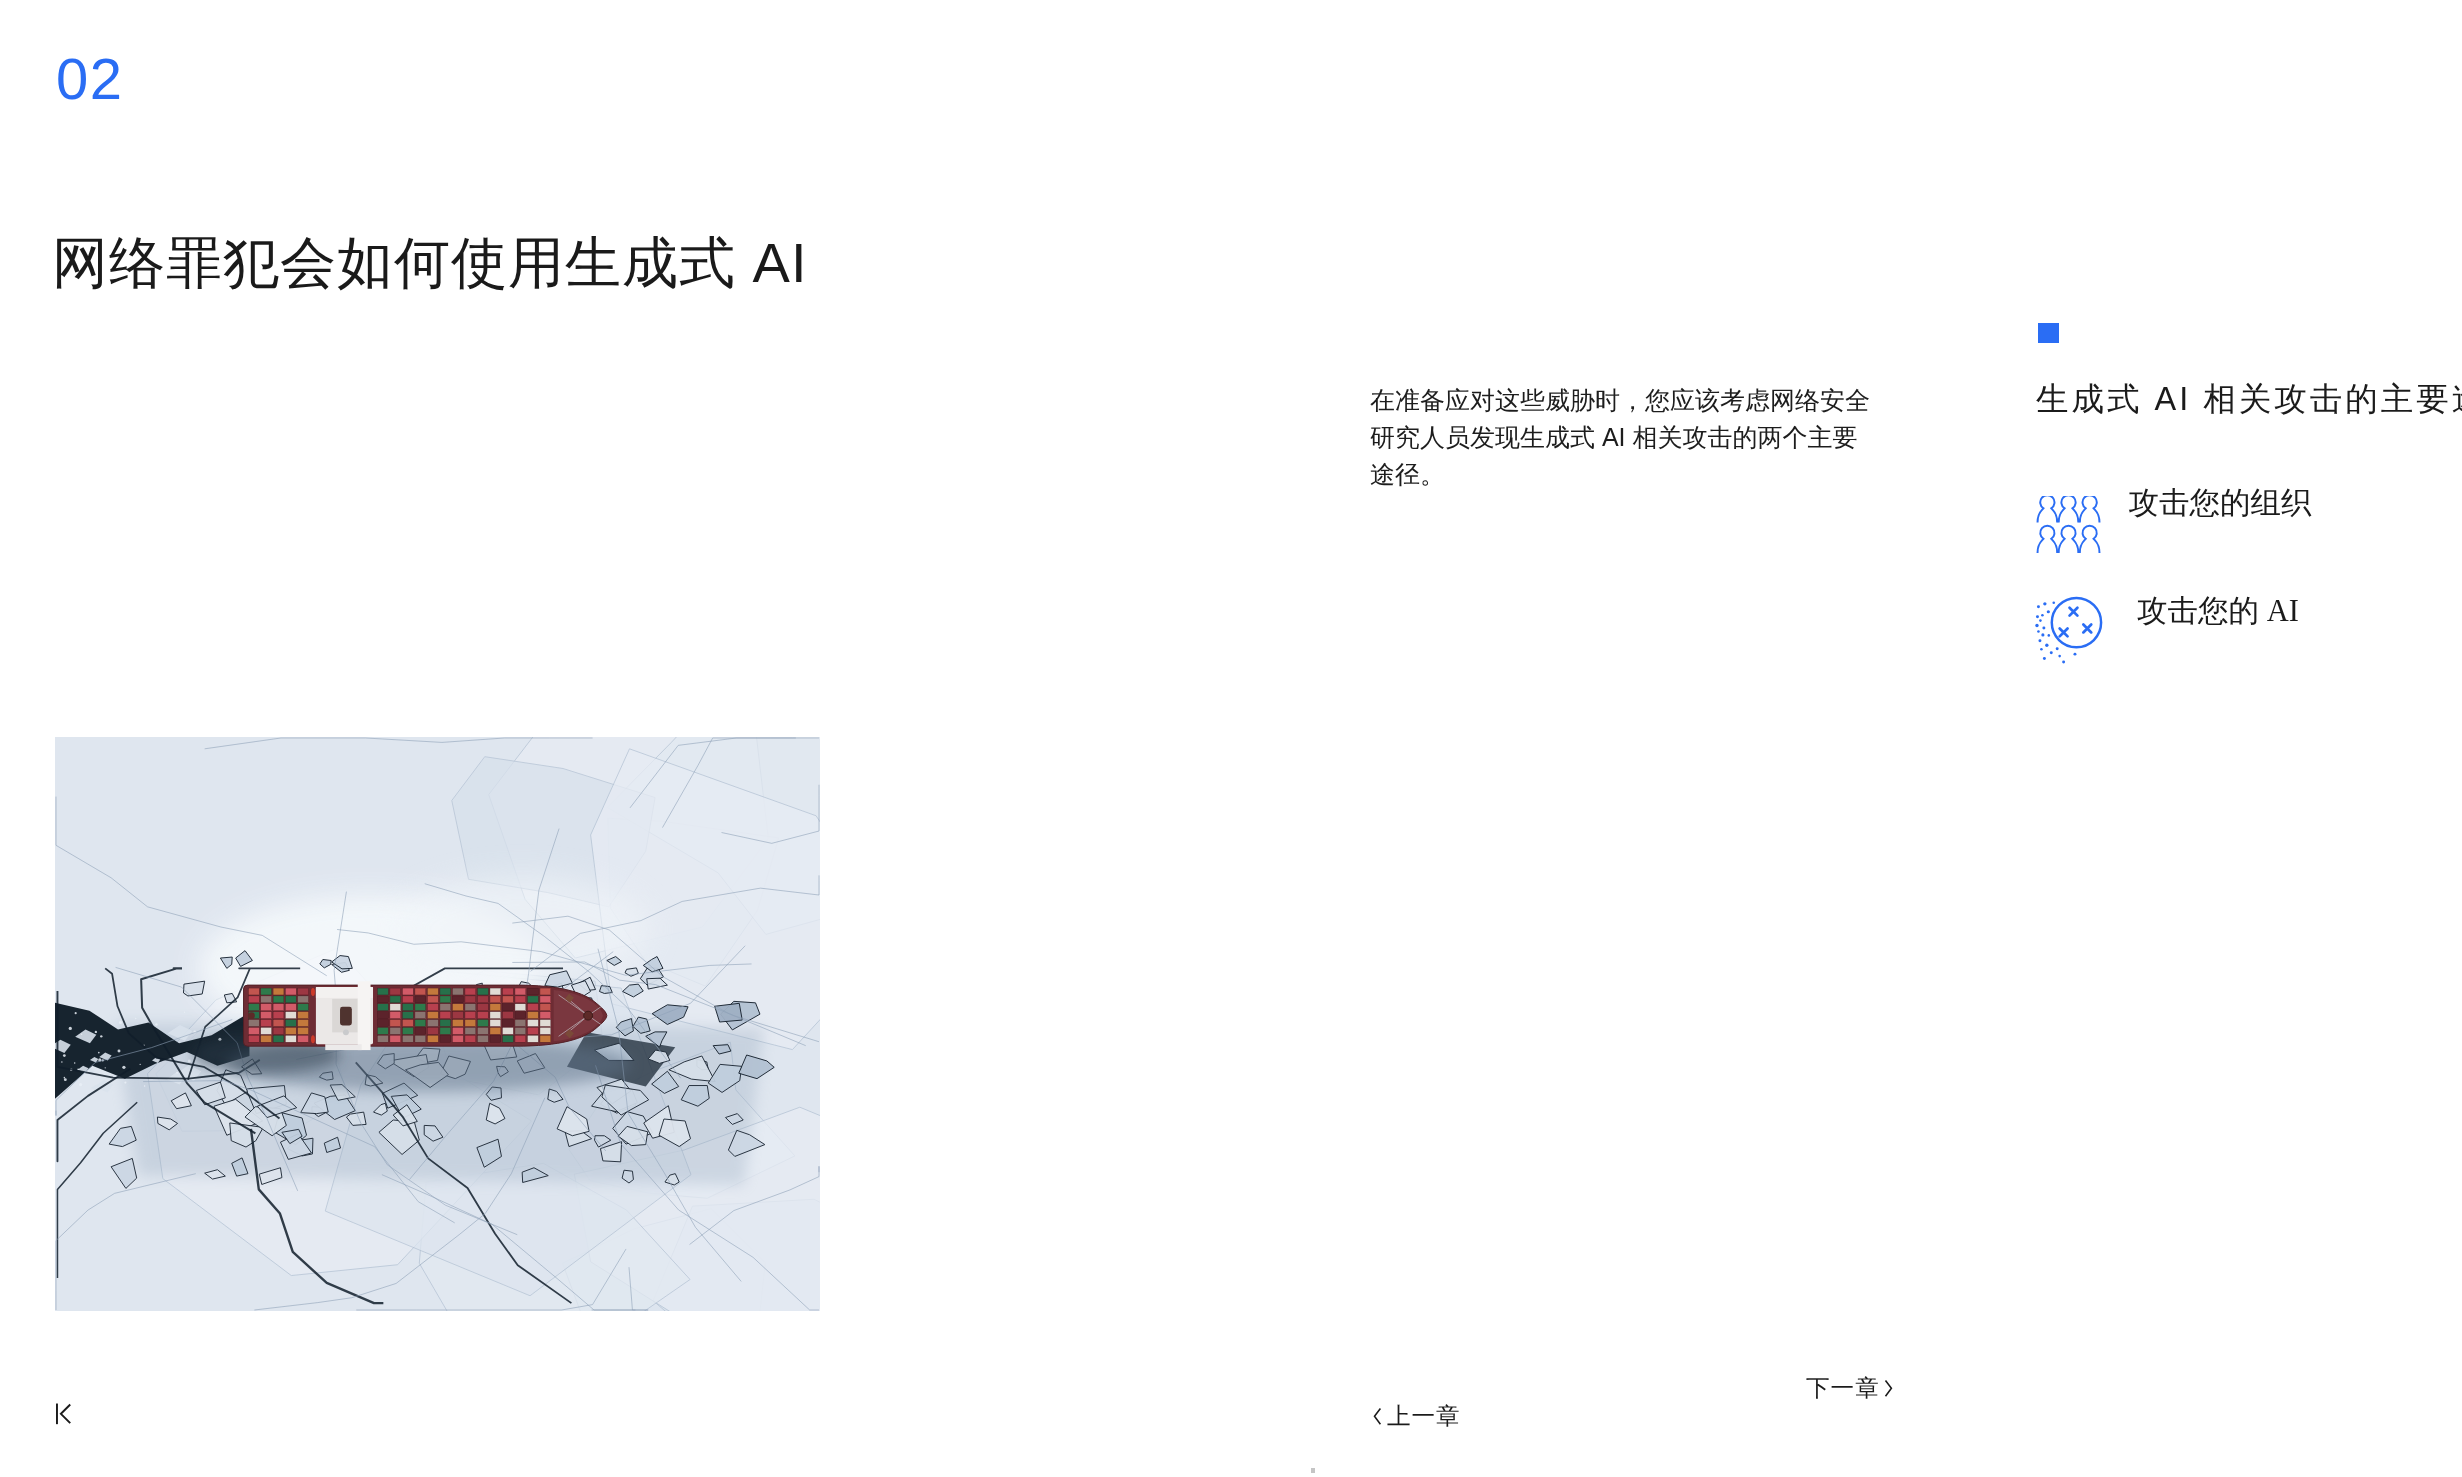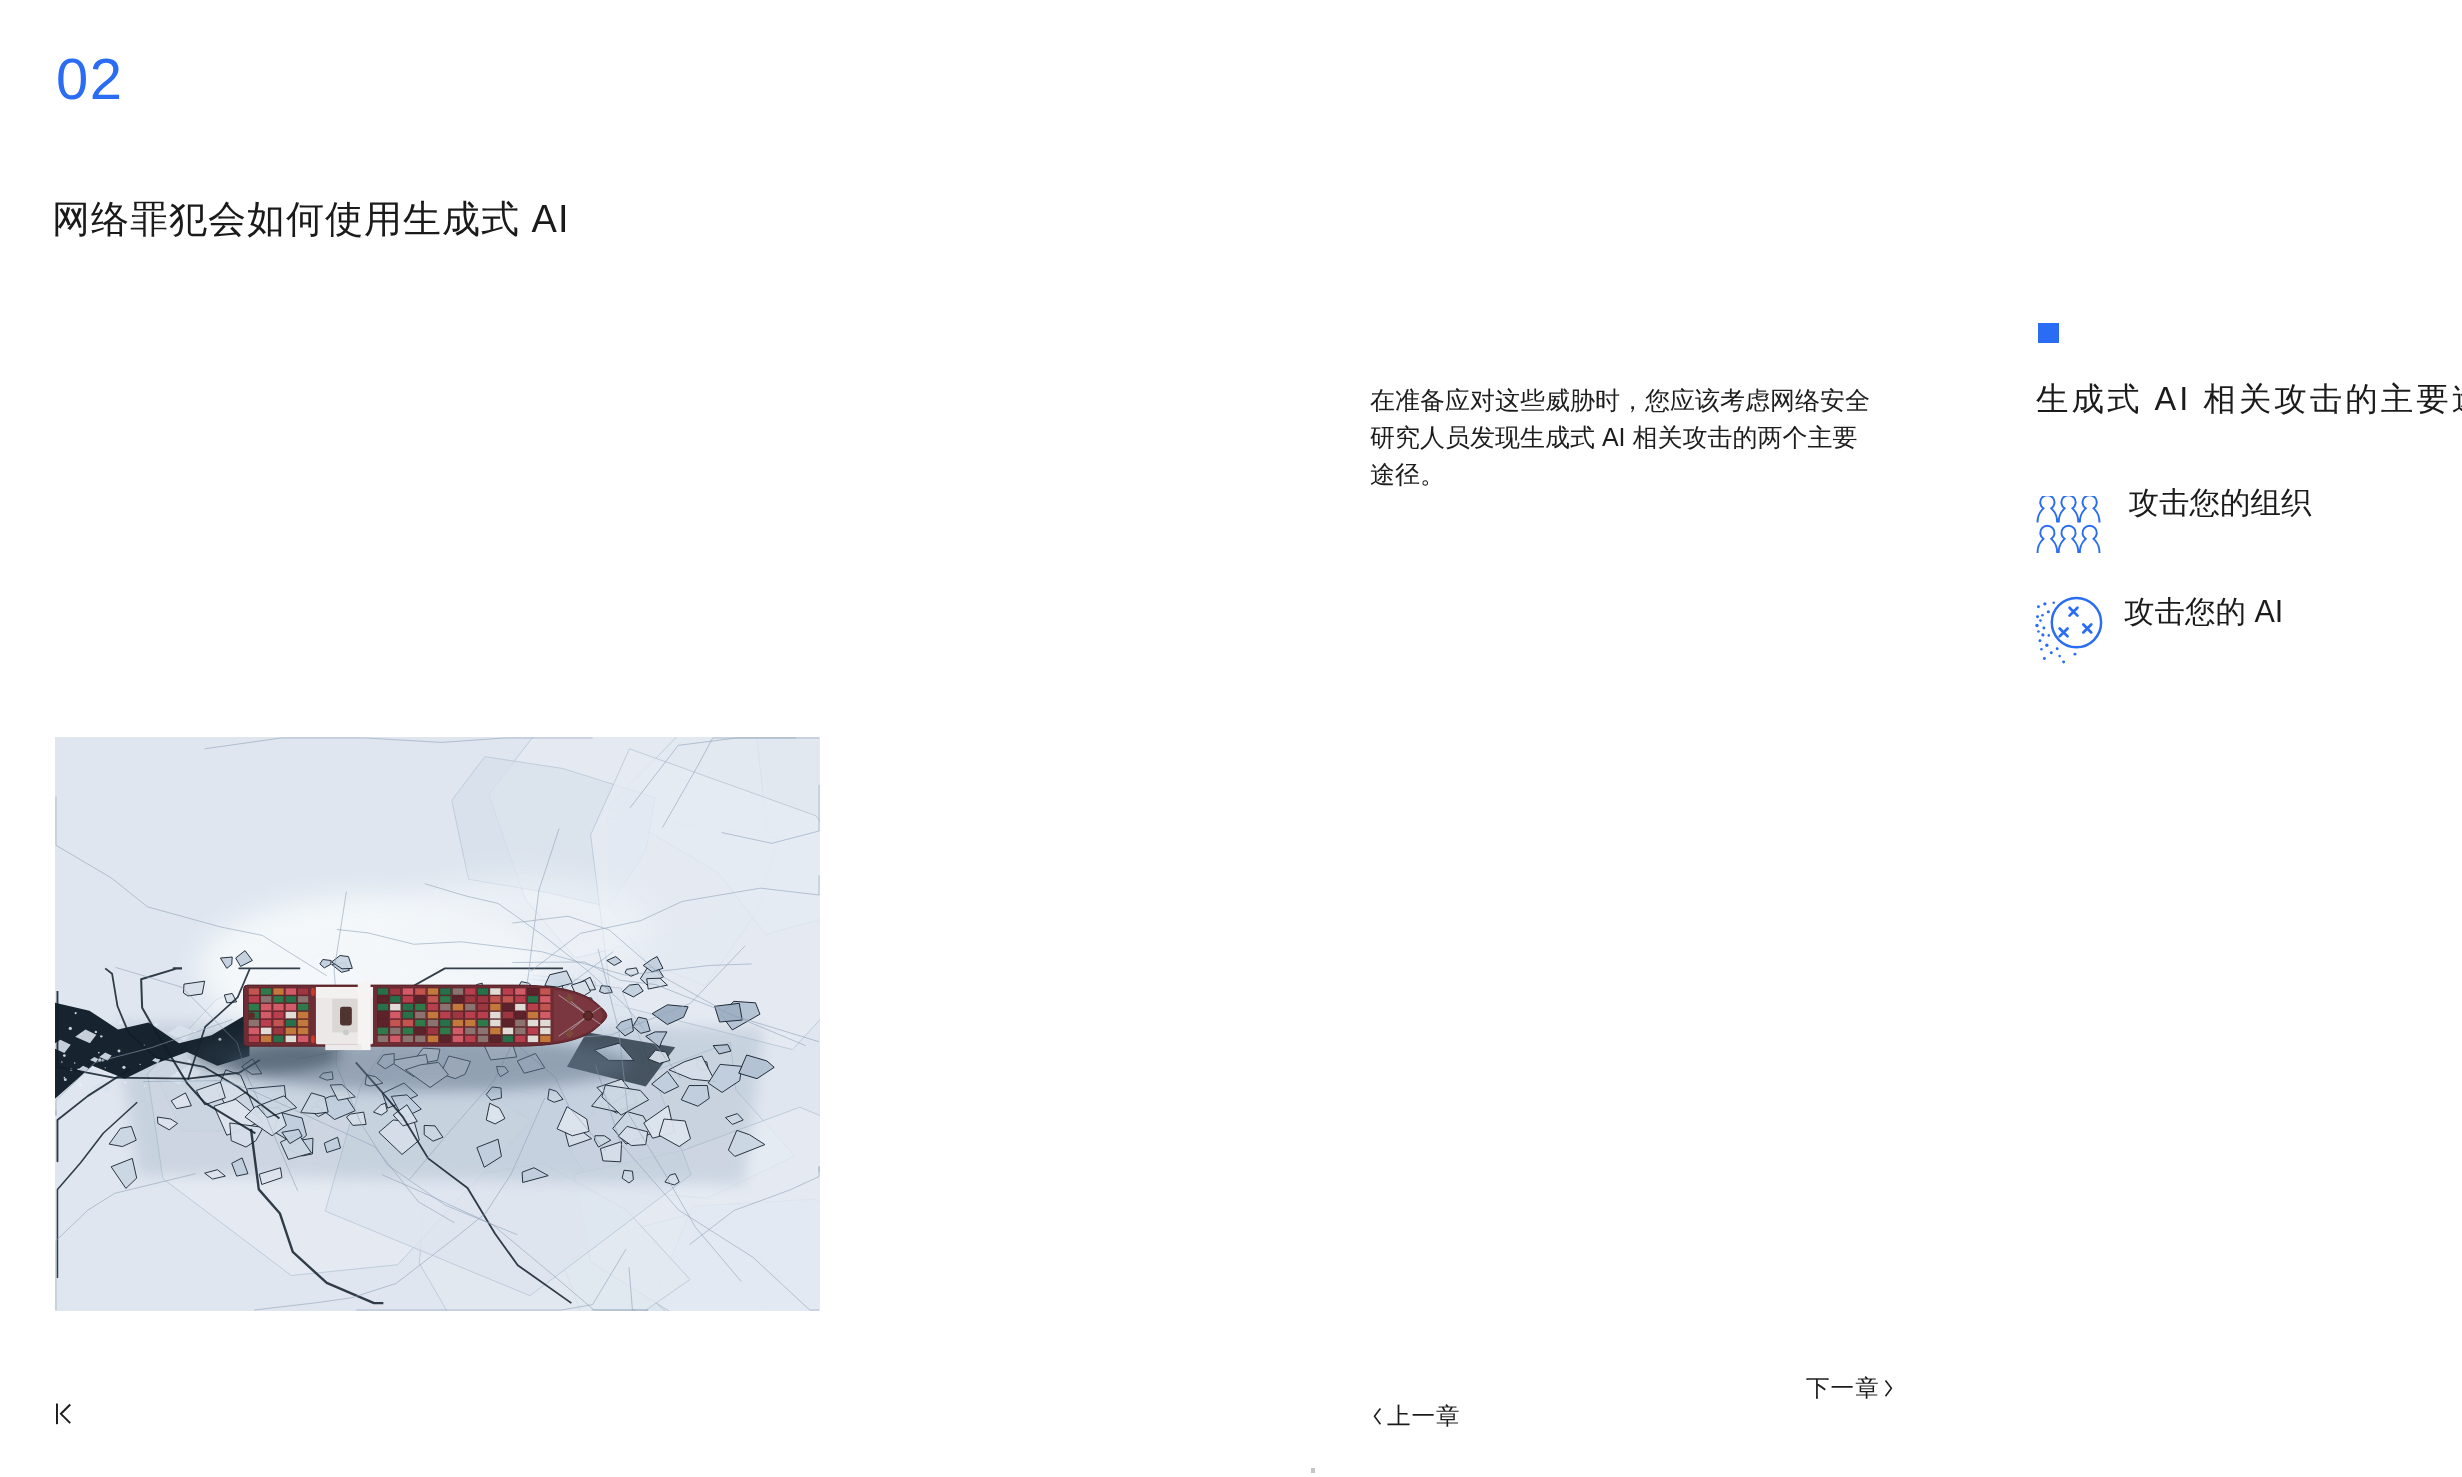--- a/index.html
+++ b/index.html
@@ -7,22 +7,22 @@
   body{
     width:2626px;height:1477px;position:relative;overflow:hidden;
     background:#ffffff;color:var(--ink);
     font-family:"Liberation Sans","DejaVu Sans",sans-serif;
   }
   .chapter-number{
     position:absolute;left:56px;top:45px;
     font-size:58px;font-weight:300;color:var(--accent);letter-spacing:1.5px;
   }
   .page-title{
-    position:absolute;left:52px;top:169px;
-    font-size:38px;font-weight:300;color:var(--ink);letter-spacing:1px;white-space:nowrap;
+    position:absolute;left:52px;top:188px;
+    font-size:56px;font-weight:300;color:var(--ink);letter-spacing:1px;white-space:nowrap;
   }
   .hero{
     position:absolute;left:55px;top:737px;width:765px;height:574px;
   }
   .hero svg{display:block;width:100%;height:100%;}
   .body-copy{
     position:absolute;left:1370px;top:382px;width:552px;
     font-size:25px;line-height:37px;color:#1d1d1d;
   }
   .body-copy p{margin:0 0 34px 0;white-space:pre-line;}
@@ -35,21 +35,21 @@
     font-size:32.5px;font-weight:300;letter-spacing:3px;color:#1b1b1b;white-space:nowrap;
   }
   .vector-item{position:absolute;left:0;display:flex;align-items:flex-start;}
   .vector-item.v1{top:163px;}
   .vector-item.v2{top:268px;}
   .v1 .v-icon{margin-top:11.8px;}
   .v-label{
     font-size:30.5px;line-height:35px;color:#1b1b1b;white-space:nowrap;
   }
   .v1 .v-label{margin-left:25.6px;padding-top:0.5px;text-align:center;}
-  .v2 .v-label{margin-left:15px;padding-top:4.9px;}
+  .v2 .v-label{margin-left:28px;padding-top:4.9px;font-family:Liberation Serif, serif;}
   .footer-btn{position:absolute;display:flex;align-items:center;cursor:pointer;}
   .first-page{left:55px;top:1403px;}
   .nav-prev{left:1373px;top:1400px;gap:5px;}
   .nav-next{left:1806px;top:1372px;gap:4px;}
   .nav-label{font-size:23.6px;color:#1b1b1b;letter-spacing:1px;}
   .scroll-dot{
     position:absolute;left:1311px;top:1468px;width:3.9px;height:4.9px;background:#c5c5c5;
   }
   .icon-stroke{stroke:#1b1b1b;fill:none;}
 </style>

